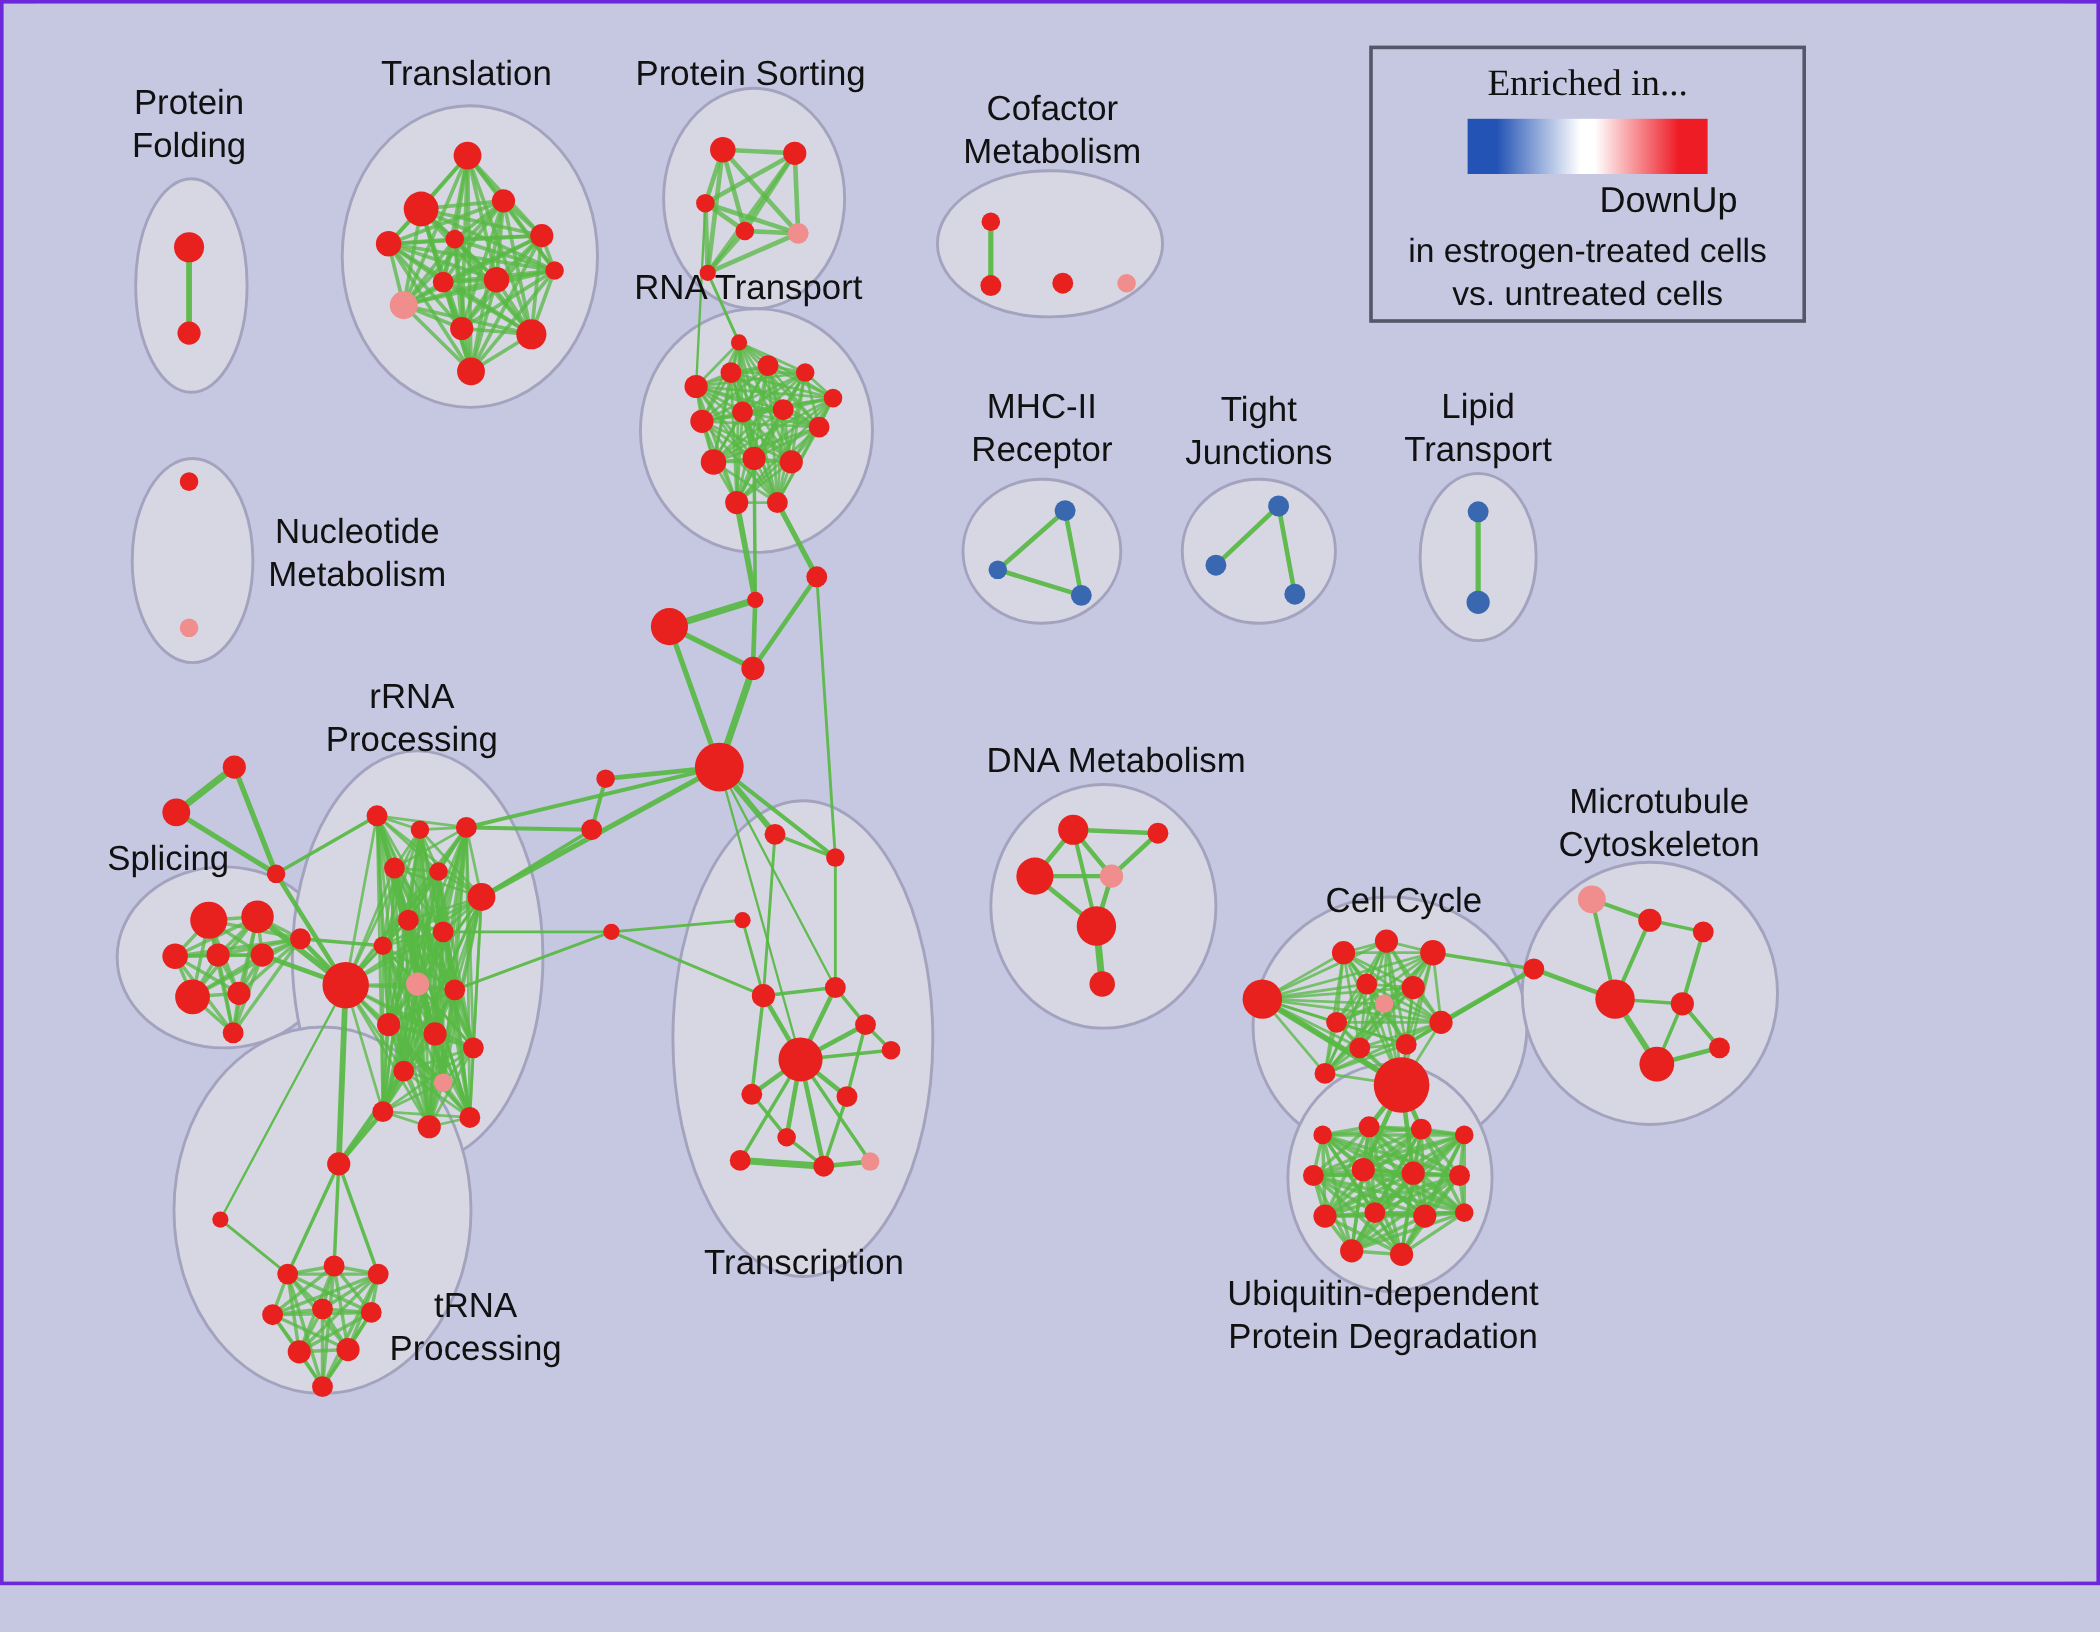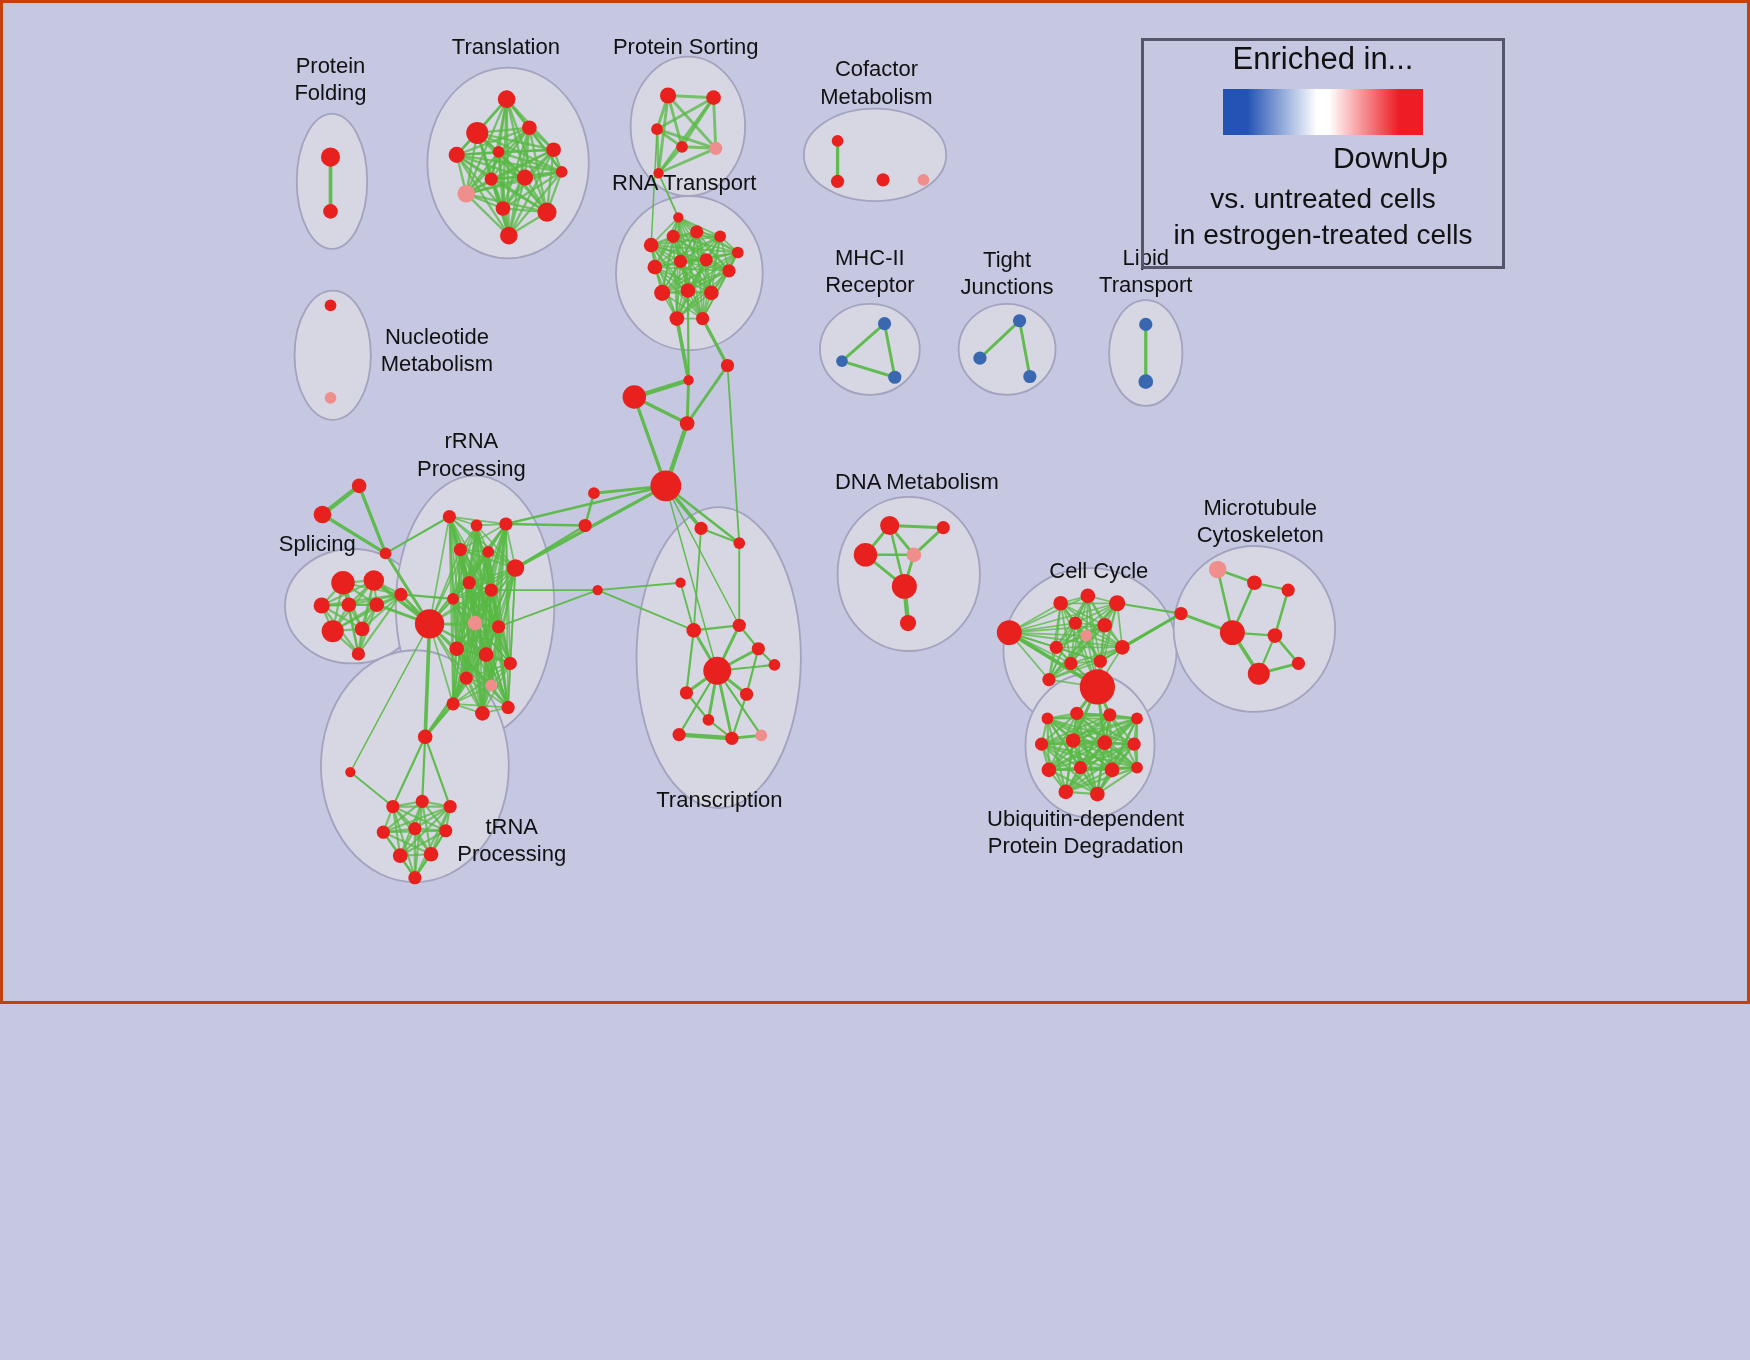--- a/index.html
+++ b/index.html
@@ -2,40 +2,40 @@
 <html><head>
 <meta charset="utf-8">
 <style>
   html, body { margin: 0; padding: 0; }
   body {
     font-family: "Liberation Sans", sans-serif;
     width: 1750px; height: 1360px;
   }
   .figure {
     position: relative;
-    width: 1750px; height: 1004px;
-    border: 3px solid #c2410c;
+    width: 1750px; height: 1321px;
+    border: 3px solid #6d28d9;
     box-sizing: border-box;
     overflow: hidden;
   }
   svg#network { position: absolute; left: 0; top: 0; width: 100%; height: 100%; }
   svg text {
     font-family: "Liberation Sans", sans-serif;
     fill: #111111;
   }
   .legend {
     position: absolute;
     left: 1138px; top: 35px;
     width: 364px; height: 231px;
     border: 3px solid #55566a;
     box-sizing: border-box;
     text-align: center;
     color: #111;
   }
-  .legend-title { font-size: 31px; margin-top: 0; }
+  .legend-title { font-size: 31px; margin-top: 10px; font-family: Liberation Serif, serif; }
   .legend-bar {
     width: 200px; height: 46px;
     margin: 12px auto 6px auto;
   }
   .legend-ends {
     width: 250px; margin: 0 auto;
     display: flex; justify-content: flex-end;
     font-size: 30px;
   }
   .legend-caption { font-size: 28px; line-height: 36px; margin-top: 6px; }
@@ -971,17 +971,17 @@
     </svg>
 
   <div class="legend">
     <div class="legend-title">Enriched in...</div>
     <div class="legend-bar" style="background: linear-gradient(to right, rgb(35, 83, 180) 0%, rgb(35, 83, 180) 12%, rgb(255, 255, 255) 47%, rgb(255, 255, 255) 53%, rgb(238, 28, 37) 88%, rgb(238, 28, 37) 100%);"></div>
     <div class="legend-ends">
       <span>Down</span>
       <span>Up</span>
     </div>
     <div class="legend-caption">
+      <div>in estrogen-treated cells</div>
       <div>vs. untreated cells</div>
-      <div>in estrogen-treated cells</div>
     </div>
   </div>
 </div>
 
 </body></html>

